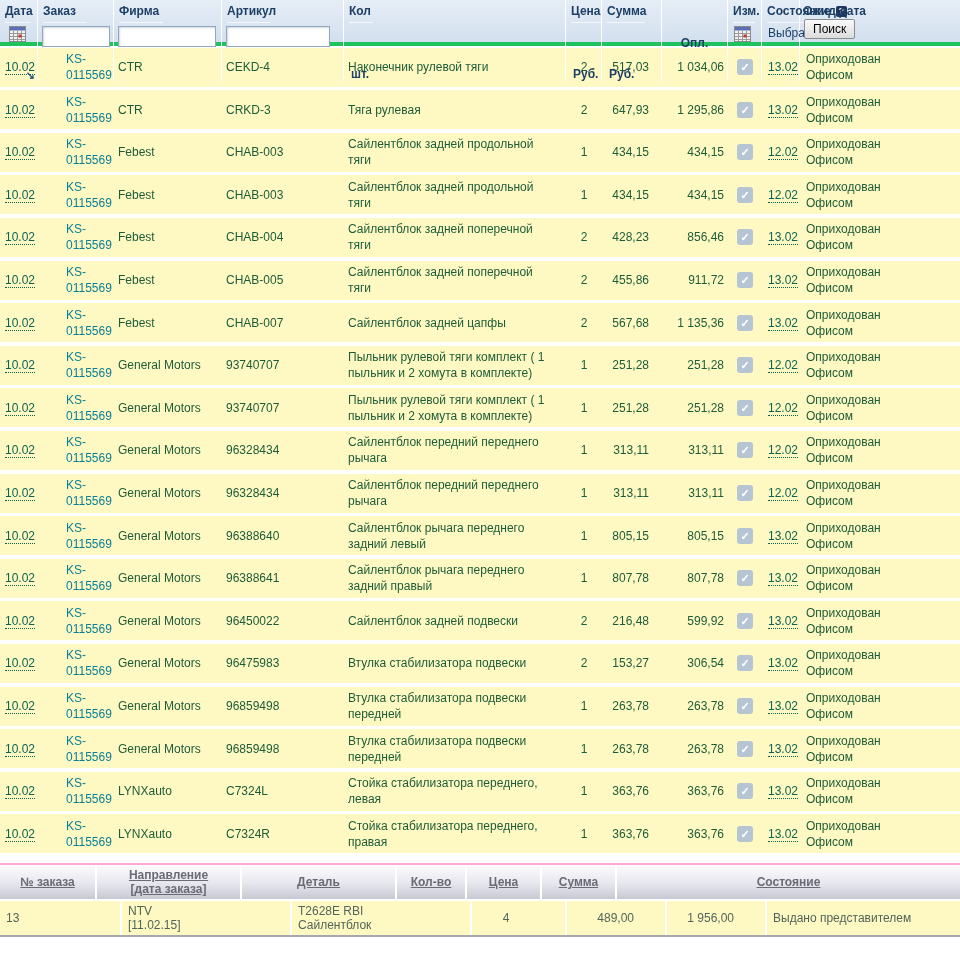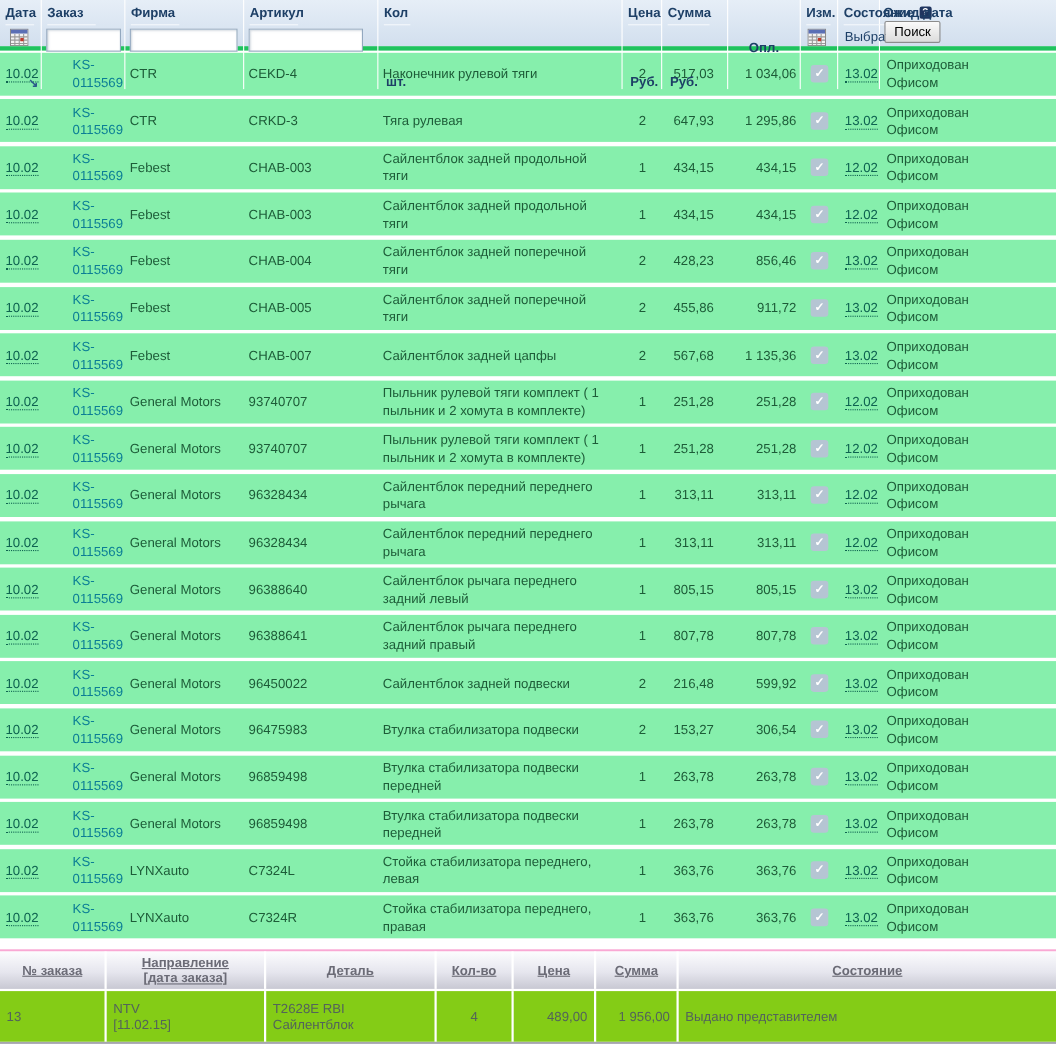--- a/index.html
+++ b/index.html
@@ -31,21 +31,21 @@
   .cal-btn { display: inline-block; margin-left: 5px; cursor: pointer; line-height: 0; }
   .sort-arrow { position: absolute; right: 2px; bottom: -1px; color: #2a5a8a; font-size: 11px; font-weight: bold; cursor: pointer; }
   .help-badge { display: inline-flex; align-items: center; justify-content: center; width: 11px; height: 11px;
     background: #20355f; color: #fff; font-size: 9px; font-weight: bold; border-radius: 2px; margin-left: 5px; vertical-align: 1px; cursor: pointer; }
   .status-select { color: #1d3f66; padding-left: 6px; cursor: pointer; }
   .search-btn { margin: 1px 0 0 4px; font: 12px "Liberation Sans", sans-serif; color: #000;
     background: linear-gradient(#fafafa, #dcdcdc); border: 1px solid #8c8c8c; border-radius: 2px; padding: 2px 8px; cursor: pointer; }
 
   
   .green-strip { height: 4px; background: #1fc35e; margin-bottom: 1.6px; }
-  .row { background: #86efac; height: 39px; margin-bottom: 3.6px; align-items: center; color: #1d5c38; }
+  .row { background: #fef9c3; height: 39px; margin-bottom: 3.6px; align-items: center; color: #1d5c38; }
   .row > div { line-height: 16px; }
   .c-date { padding-left: 5px; }
   .date-link { color: #0e6350; border-bottom: 1px dotted #0e6350; cursor: pointer; }
   .c-order { padding-left: 4px; margin-left: 24px; }
   .order-link { color: #0b7e95; cursor: pointer; }
   .c-firm, .c-article { padding-left: 4px; white-space: nowrap; }
   .c-desc { padding: 0 8px 0 4px; line-height: 17px; }
   .c-qty { text-align: center; }
   .c-price { text-align: right; padding-right: 13px; white-space: nowrap; }
   .c-sum { text-align: right; padding-right: 4px; white-space: nowrap; }
@@ -56,21 +56,21 @@
   .c-status { padding-left: 6px; line-height: 15px; }
 
   
   .btable { margin-top: 10px; border-top: 2px solid #f9a8d4; border-bottom: 2px solid #a6a6ae; }
   .bcols { display: grid; grid-template-columns: 95px 145px 155px 70px 75px 75px 345px; }
   .bhead { height: 34px; background: linear-gradient(#fcfcfe 0%, #e6e6ee 55%, #c8c8d3 100%); }
   .bhcell { display: flex; flex-direction: column; align-items: center; justify-content: center;
     color: #6b6b76; font-weight: bold; border-left: 2px solid #fff; line-height: 14px; text-align: center; }
   .bhcell:first-child { border-left: none; }
   .bhcell span { text-decoration: underline; cursor: pointer; }
-  .brow { background: #84cc16; margin-top: 2px; height: 46px; color: #53645a; align-items: center; }
+  .brow { background: #fef9c3; margin-top: 2px; height: 34px; color: #53645a; align-items: center; gap: 25px; }
   .bcell { border-left: 2px solid #fff; padding: 0 6px; line-height: 14px; height: 100%; display: flex; flex-direction: column; justify-content: center; }
   .bcell:first-child { border-left: none; }
   .b-center { align-items: center; }
   .b-right { align-items: flex-end; }
 </style>
 </head>
 <body>
 
 <div>
 

